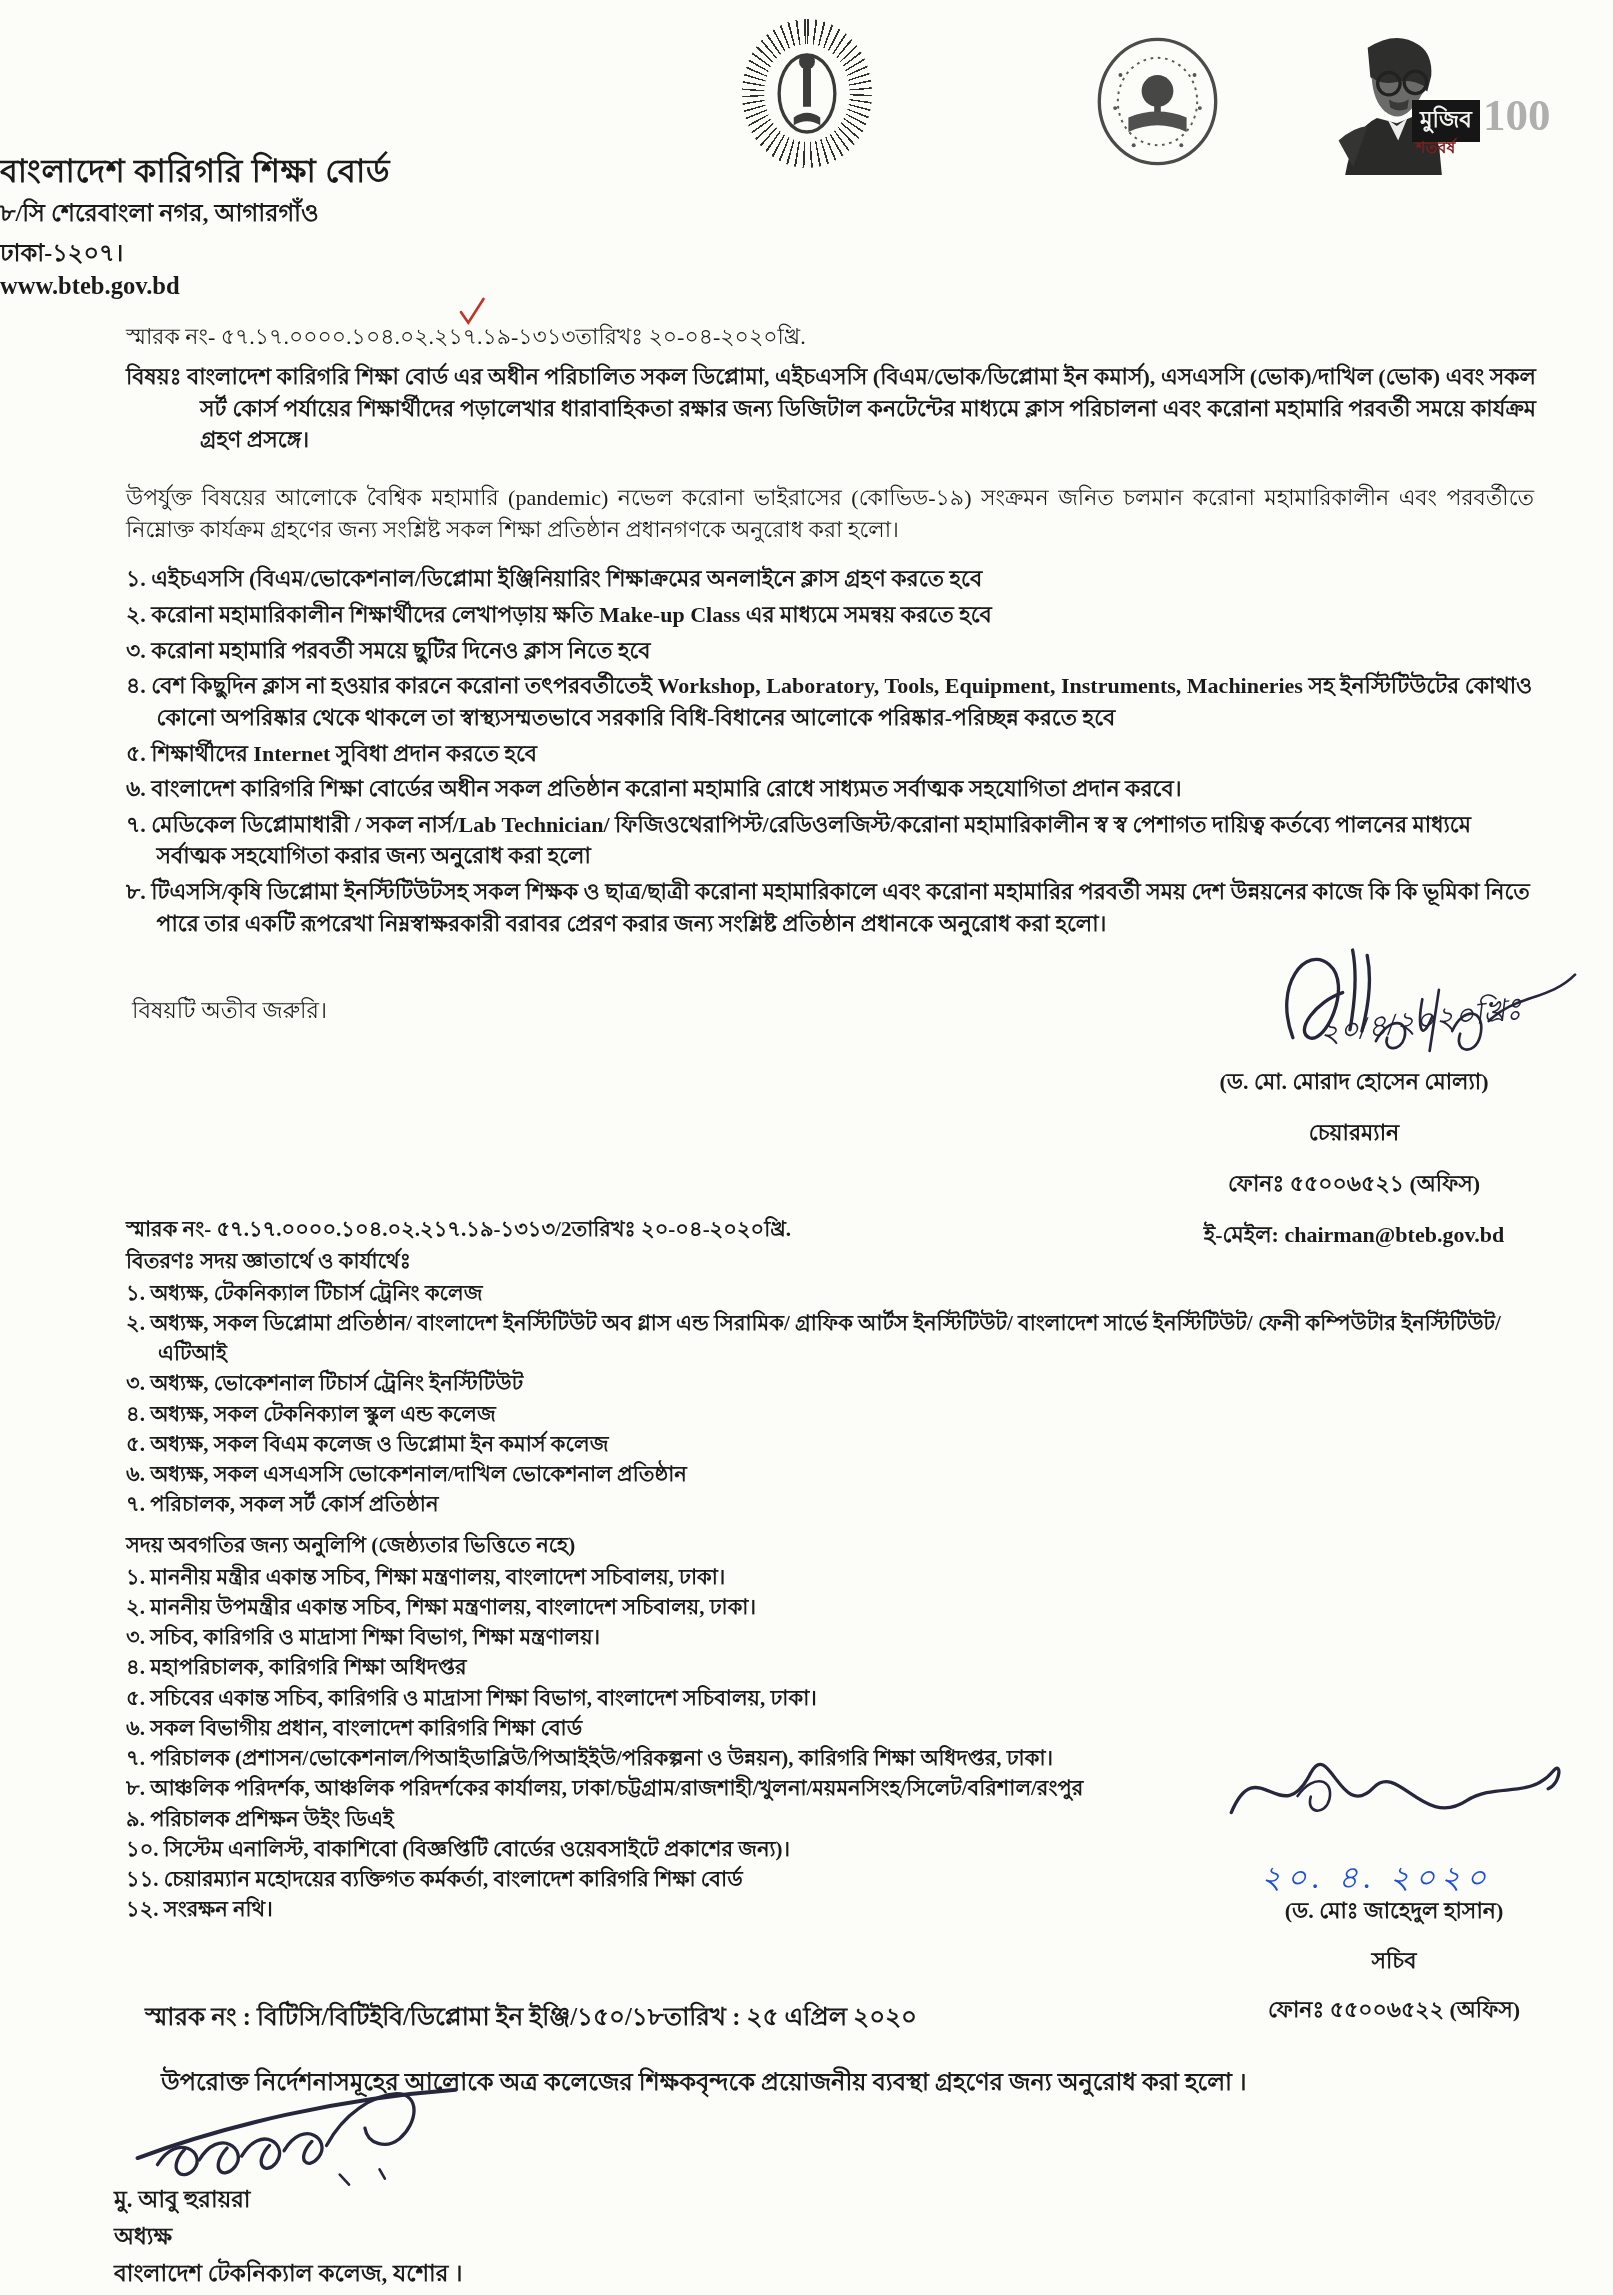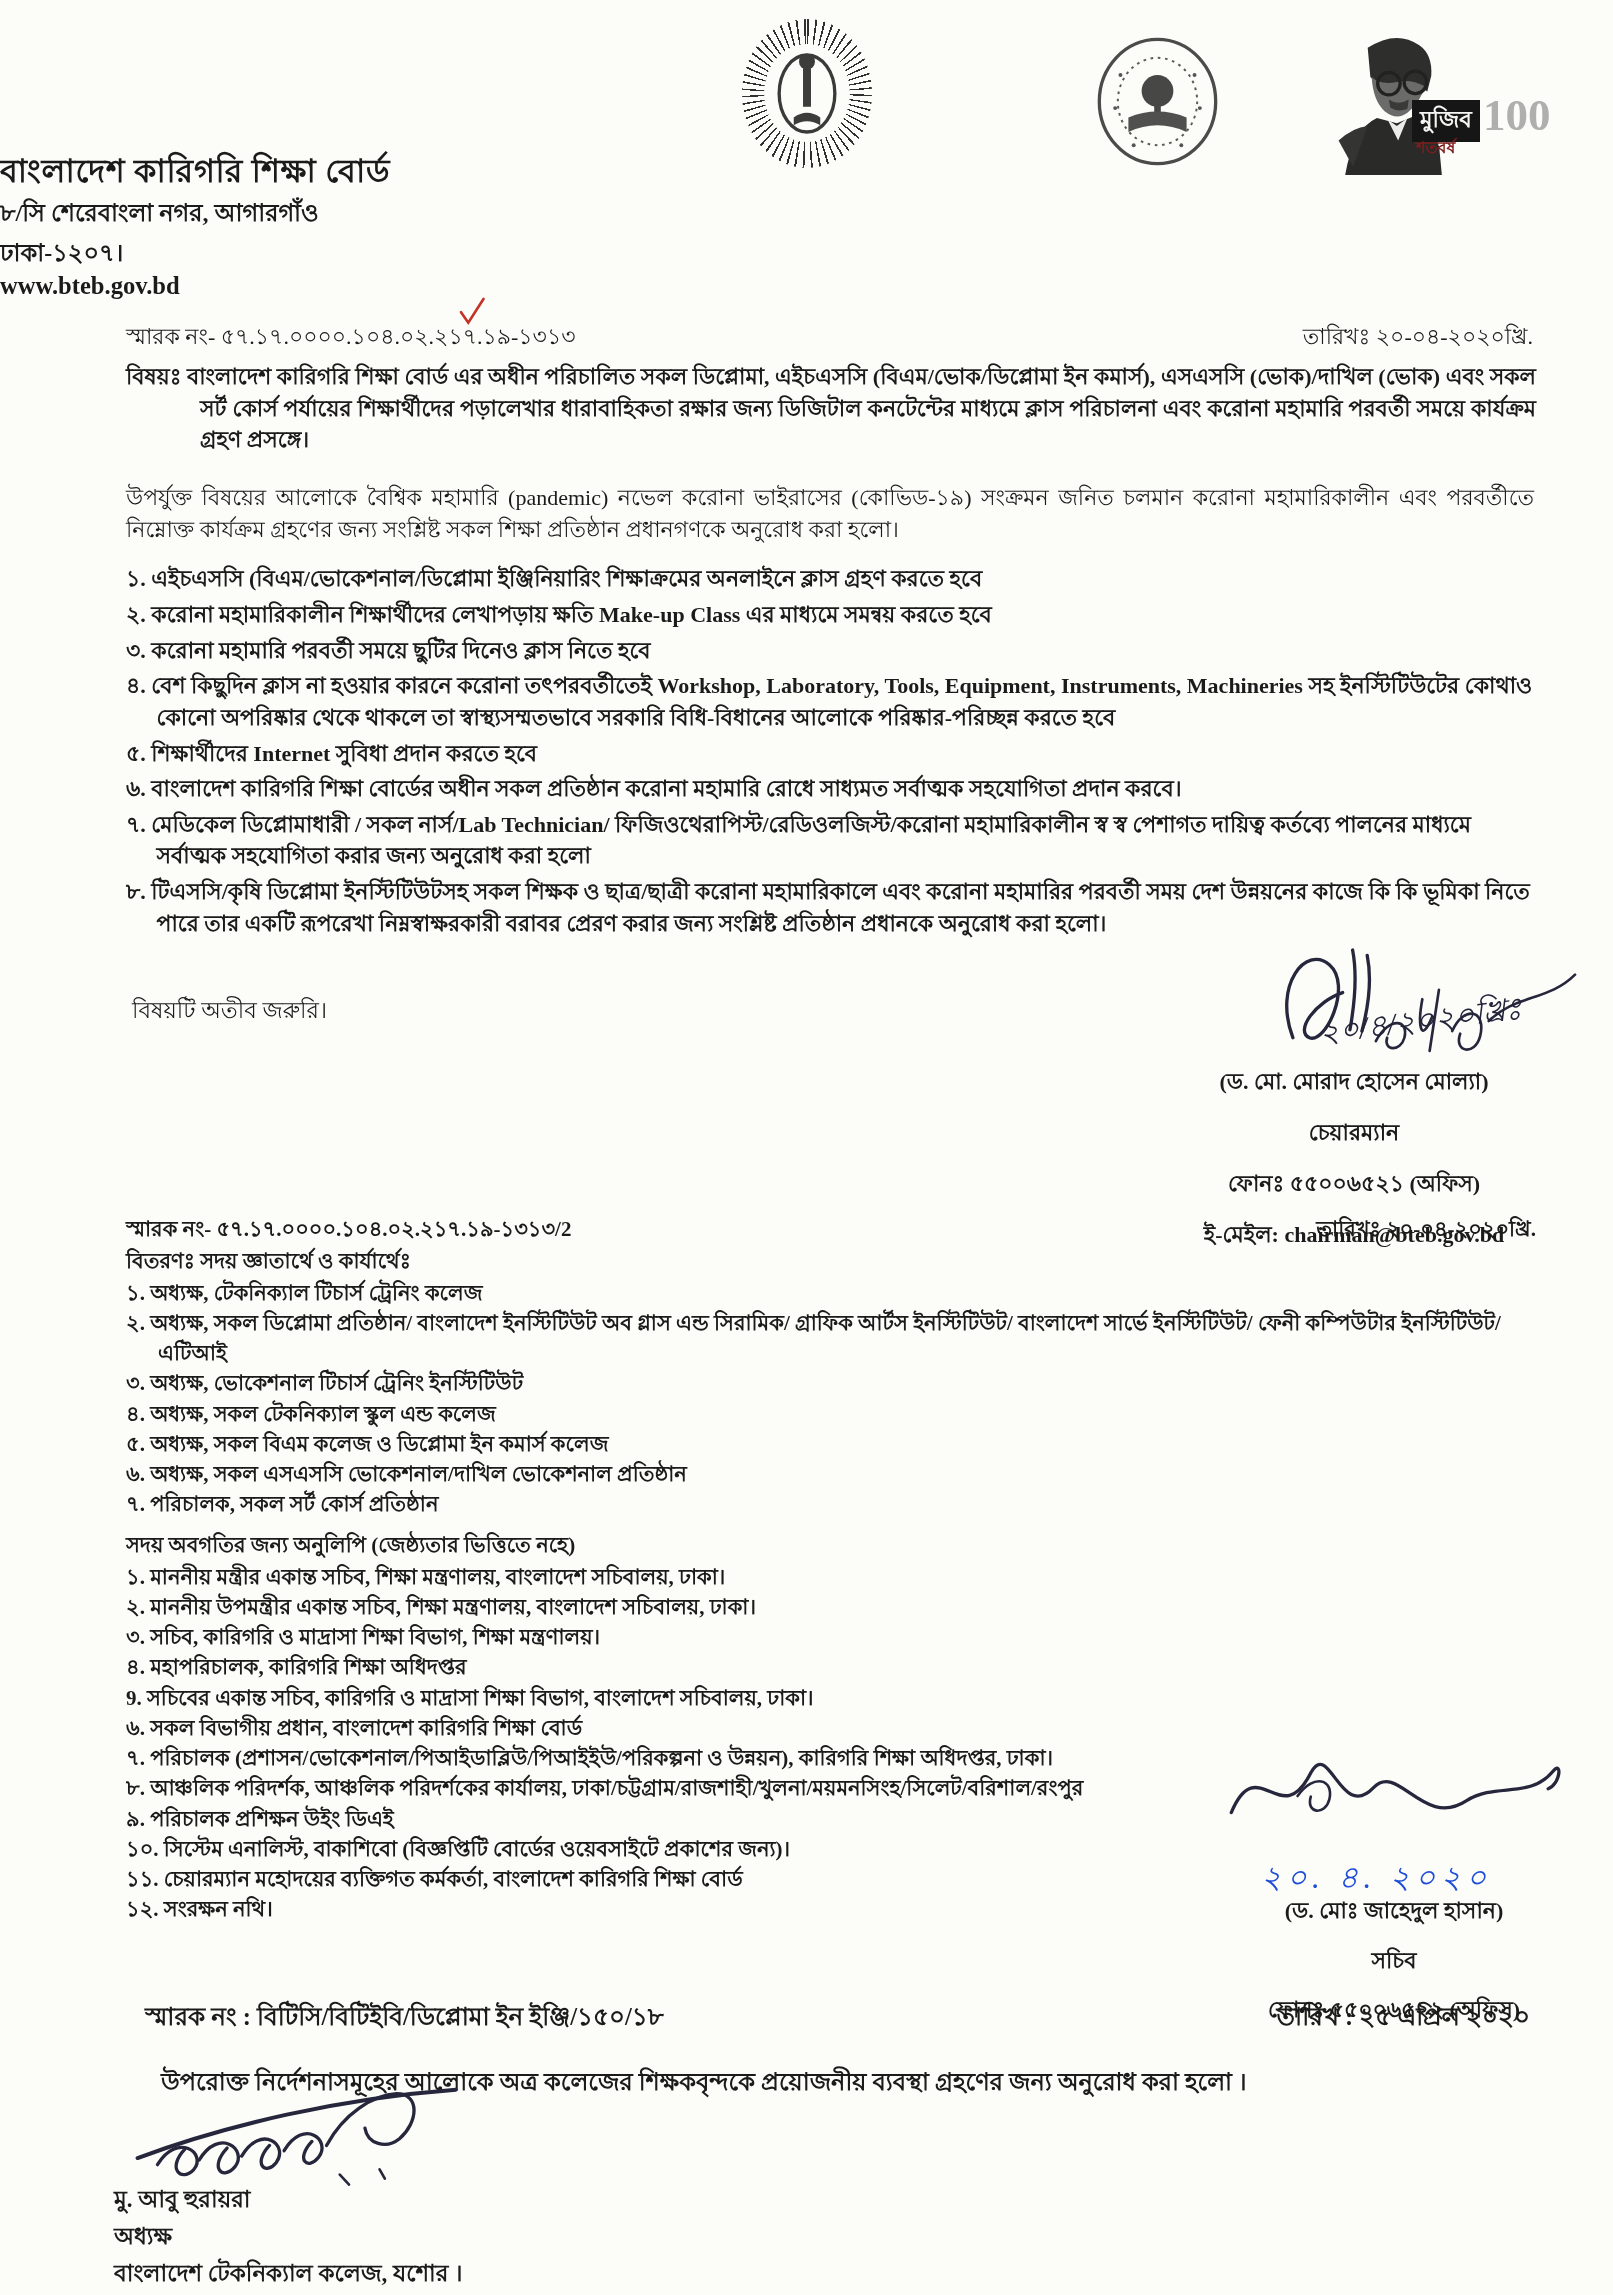--- a/index.html
+++ b/index.html
@@ -19,21 +19,21 @@
   .burst-seal .burst-core{position:absolute;inset:17%;background:#fcfcf8;border-radius:50%;}
   .burst-seal svg{position:absolute;inset:0;}
 
   .round-seal{position:absolute;left:1094px;top:35px;width:127px;height:133px;}
   .mujib-logo{position:absolute;left:1333px;top:28px;width:178px;height:147px;}
   .mujib-word{position:absolute;left:1412px;top:100px;font-size:22.6px;font-weight:700;
     background:#161616;color:#f4f4f2;padding:2px 8px;}
   .mujib-sub{position:absolute;left:1416px;top:135px;font-size:16px;font-weight:700;color:#7f1d1d;}
   .mujib-num{position:absolute;left:1483px;top:89px;font-size:45px;font-weight:700;color:#a2a2a2;opacity:.85;}
 
-  .row{display:flex;justify-content:space-between;}
+  .row{display:flex;}
   .memo1{position:absolute;top:319px;left:126px;right:81px;font-size:22px;}
   .red-tick{position:absolute;left:457px;top:295px;}
 
   .subject{position:absolute;top:361px;left:126px;right:78px;font-size:22px;font-weight:700;
     line-height:1.44;padding-left:74px;text-indent:-74px;text-align:justify;}
   .intro{position:absolute;top:482px;left:126px;right:80px;font-size:22px;line-height:1.46;text-align:justify;}
 
   .directives{position:absolute;top:563px;left:126px;right:78px;font-size:22px;line-height:1.42;}
   .directives .li{margin-bottom:4.6px;padding-left:30.5px;text-indent:-30.5px;font-weight:600;}
 
@@ -167,21 +167,21 @@
     <div class="li2">৩. অধ্যক্ষ, ভোকেশনাল টিচার্স ট্রেনিং ইনস্টিটিউট</div>
     <div class="li2">৪. অধ্যক্ষ, সকল টেকনিক্যাল স্কুল এন্ড কলেজ</div>
     <div class="li2">৫. অধ্যক্ষ, সকল বিএম কলেজ ও ডিপ্লোমা ইন কমার্স কলেজ</div>
     <div class="li2">৬. অধ্যক্ষ, সকল এসএসসি ভোকেশনাল/দাখিল ভোকেশনাল প্রতিষ্ঠান</div>
     <div class="li2">৭. পরিচালক, সকল সর্ট কোর্স প্রতিষ্ঠান</div>
     <div class="copies-head">সদয় অবগতির জন্য অনুলিপি (জেষ্ঠ্যতার ভিত্তিতে নহে)</div>
     <div class="li2">১. মাননীয় মন্ত্রীর একান্ত সচিব, শিক্ষা মন্ত্রণালয়, বাংলাদেশ সচিবালয়, ঢাকা।</div>
     <div class="li2">২. মাননীয় উপমন্ত্রীর একান্ত সচিব, শিক্ষা মন্ত্রণালয়, বাংলাদেশ সচিবালয়, ঢাকা।</div>
     <div class="li2">৩. সচিব, কারিগরি ও মাদ্রাসা শিক্ষা বিভাগ, শিক্ষা মন্ত্রণালয়।</div>
     <div class="li2">৪. মহাপরিচালক, কারিগরি শিক্ষা অধিদপ্তর</div>
-    <div class="li2">9. সচিবের একান্ত সচিব, কারিগরি ও মাদ্রাসা শিক্ষা বিভাগ, বাংলাদেশ সচিবালয়, ঢাকা।</div>
+    <div class="li2">৫. সচিবের একান্ত সচিব, কারিগরি ও মাদ্রাসা শিক্ষা বিভাগ, বাংলাদেশ সচিবালয়, ঢাকা।</div>
     <div class="li2">৬. সকল বিভাগীয় প্রধান, বাংলাদেশ কারিগরি শিক্ষা বোর্ড</div>
     <div class="li2">৭. পরিচালক (প্রশাসন/ভোকেশনাল/পিআইডাব্লিউ/পিআইইউ/পরিকল্পনা ও উন্নয়ন), কারিগরি শিক্ষা অধিদপ্তর, ঢাকা।</div>
     <div class="li2">৮. আঞ্চলিক পরিদর্শক, আঞ্চলিক পরিদর্শকের কার্যালয়, ঢাকা/চট্টগ্রাম/রাজশাহী/খুলনা/ময়মনসিংহ/সিলেট/বরিশাল/রংপুর</div>
     <div class="li2">৯. পরিচালক প্রশিক্ষন উইং ডিএই</div>
     <div class="li2">১০. সিস্টেম এনালিস্ট, বাকাশিবো (বিজ্ঞপ্তিটি বোর্ডের ওয়েবসাইটে প্রকাশের জন্য)।</div>
     <div class="li2">১১. চেয়ারম্যান মহোদয়ের ব্যক্তিগত কর্মকর্তা, বাংলাদেশ কারিগরি শিক্ষা বোর্ড</div>
     <div class="li2">১২. সংরক্ষন নথি।</div>
   </div>
 
   <svg class="sec-sig" width="358" height="126" viewBox="0 0 540 190">

